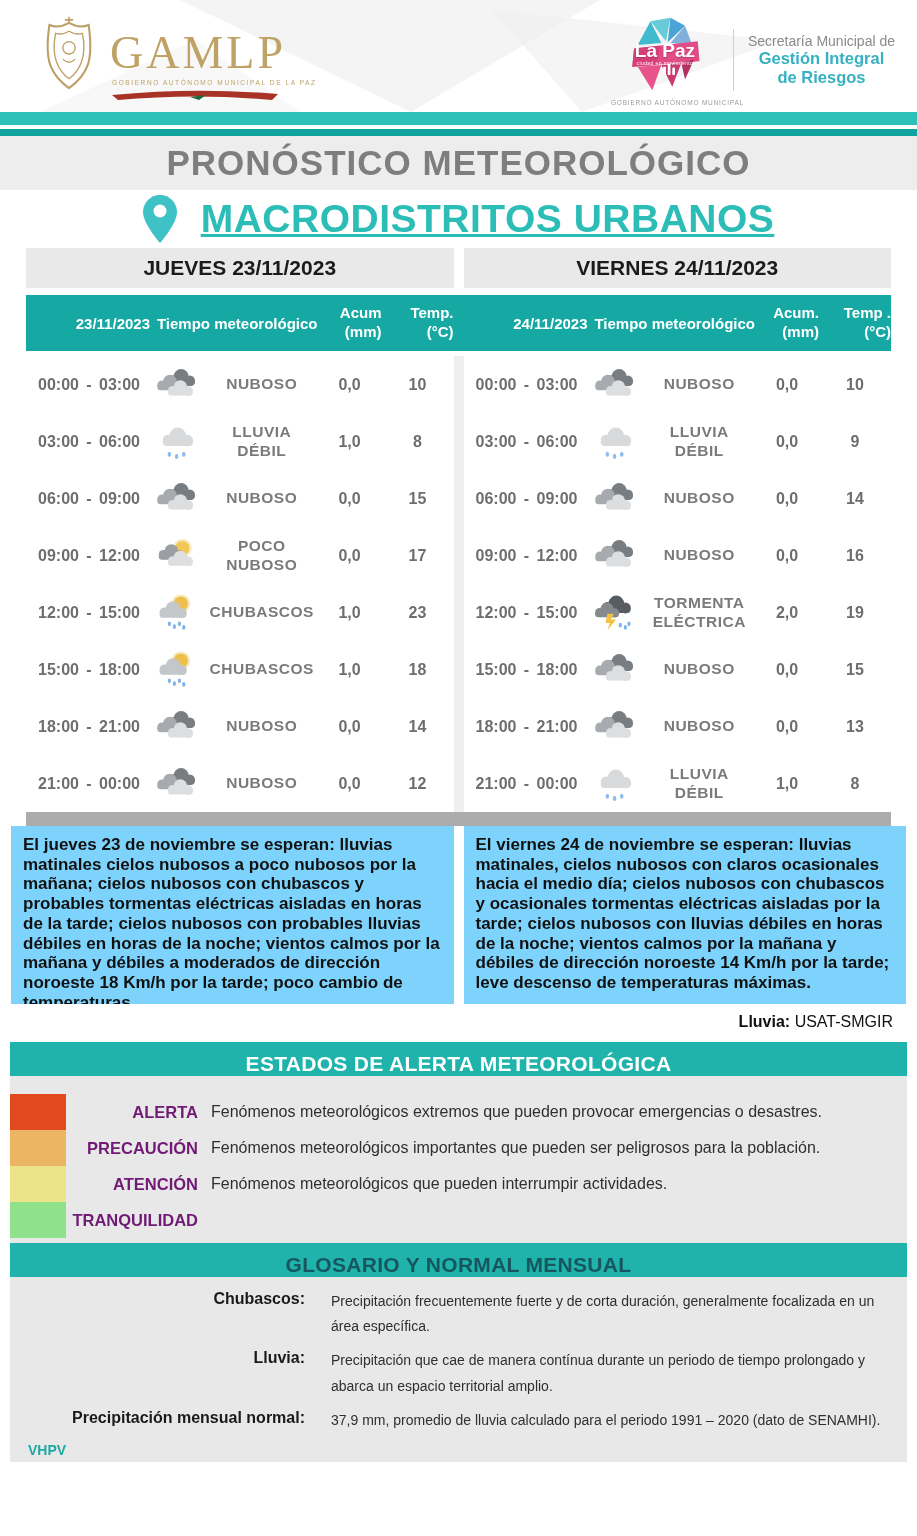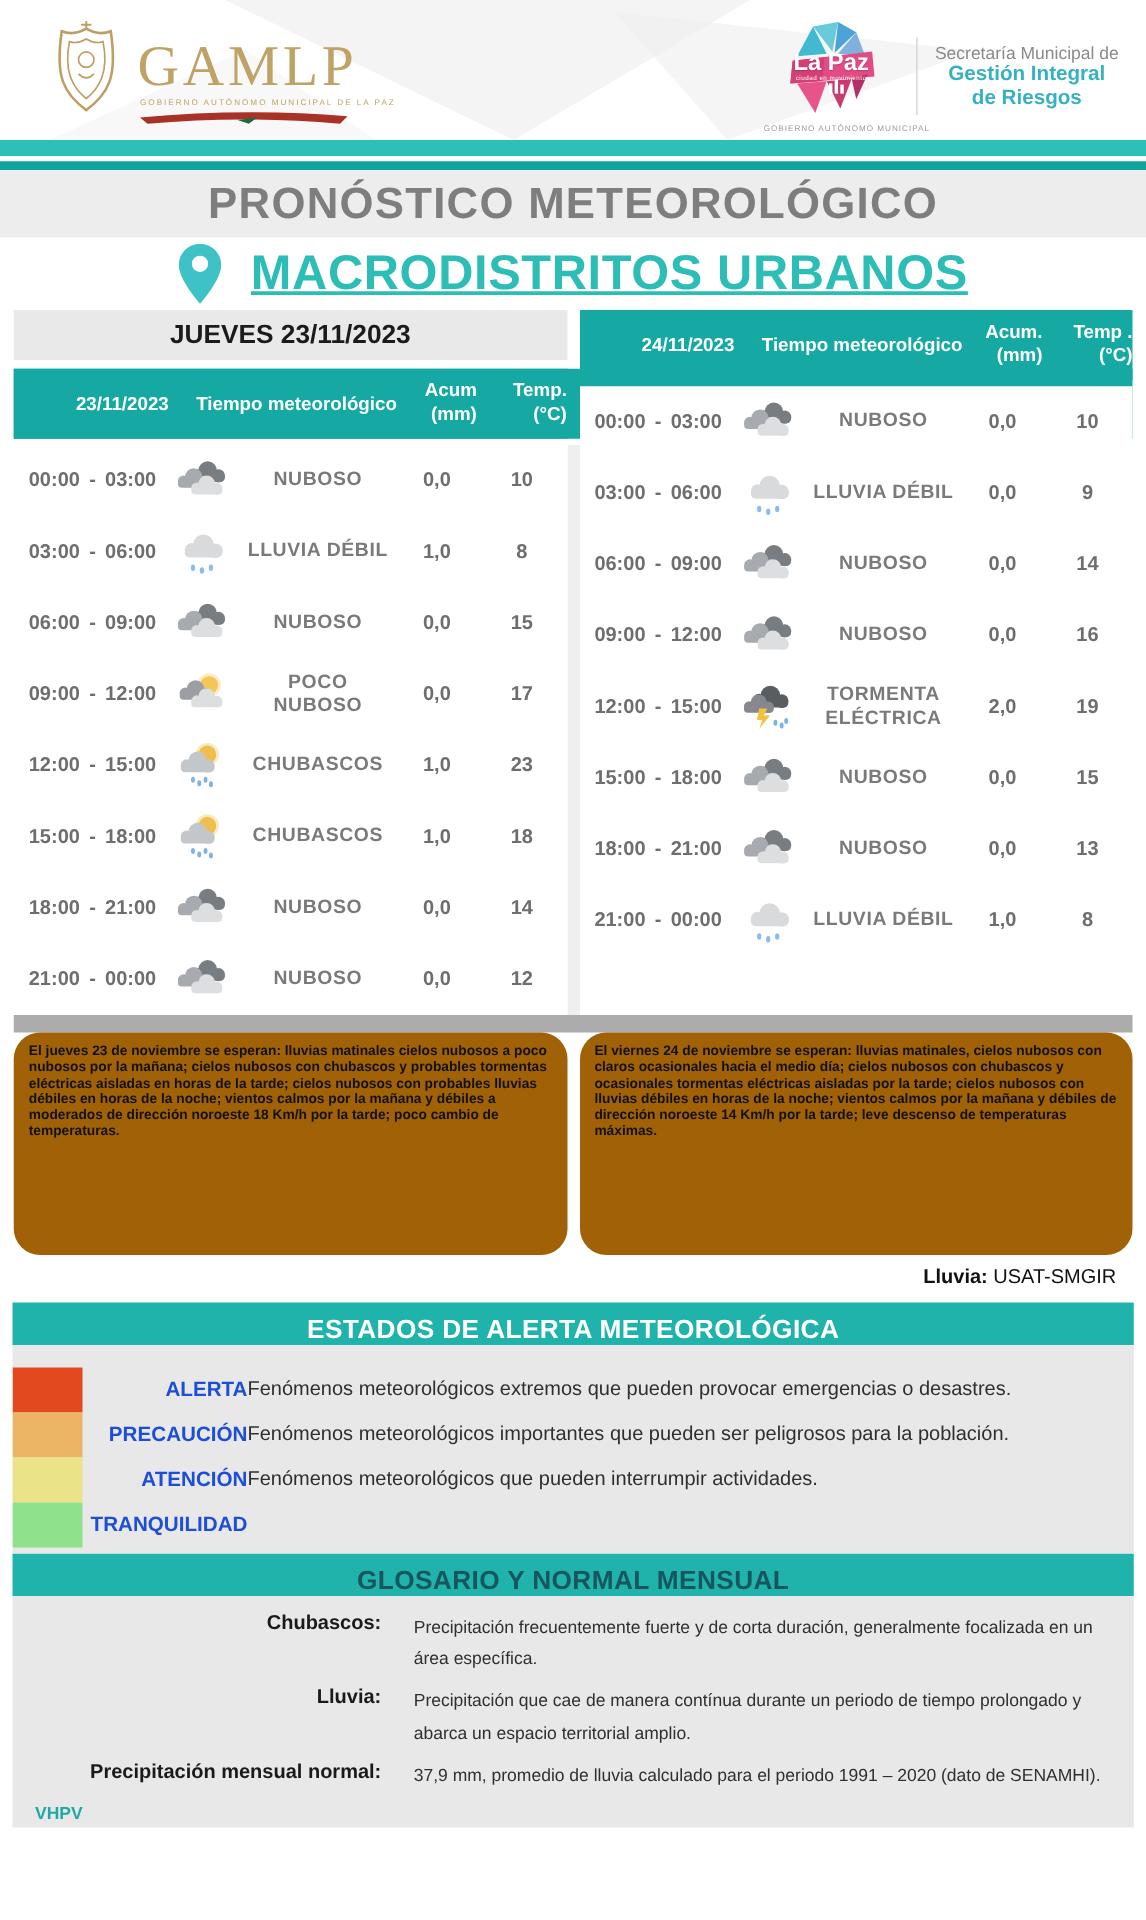--- a/index.html
+++ b/index.html
@@ -26,53 +26,53 @@
   
   .band1{height:13px;background:#2CC0B9;}
   .bandgap{height:4px;background:#fff;}
   .band2{height:7px;background:#0FA49E;}
   .titleband{height:54px;background:#EDEDED;display:flex;align-items:center;justify-content:center;}
   .title{font-size:35px;font-weight:bold;color:#7E7E7E;letter-spacing:1px;}
   .subrow{height:58px;display:flex;align-items:center;justify-content:center;gap:24px;}
   .subtitle{font-size:39px;font-weight:bold;color:#2BBDB6;letter-spacing:.5px;text-decoration:underline;}
   .pin{width:34px;height:48px;flex:0 0 auto;}
   
-  .forecast{padding:0 11px;}
+  .forecast{padding:0 26px;}
   .cols{display:grid;grid-template-columns:1fr 1fr;column-gap:10px;position:relative;}
   .cols::before{content:"";position:absolute;left:0;right:0;top:47px;height:56px;background:#16A9A3;}
   .cols::after{content:"";position:absolute;top:108px;bottom:0;left:calc(50% - 5px);width:10px;background:#EFEFEF;}
   .fcol{position:relative;z-index:1;}
   .dayheader{height:40px;background:#E9E9E9;display:flex;align-items:center;justify-content:center;
              font-weight:bold;font-size:21px;color:#1b1b1b;margin-bottom:7px;}
   .thead{height:56px;background:#16A9A3;display:grid;grid-template-columns:124px 1fr 64px 72px;
          align-items:center;color:#fff;font-weight:bold;font-size:15px;margin-bottom:5px;text-align:right;}
   .th.two div{line-height:1.25;}
   .rows{background:#fff;}
   .row{height:57px;display:grid;grid-template-columns:124px 56px 1fr 64px 72px;align-items:center;}
   .cell{text-align:center;}
   .time{display:flex;justify-content:space-between;padding:0 10px 0 12px;color:#6e6e6e;font-weight:bold;font-size:16px;}
   .wicon{width:46px;height:38px;display:block;margin:0 auto;}
   .cond{color:#7a7a7a;font-weight:bold;font-size:15.5px;letter-spacing:.5px;line-height:1.2;padding:0 2px;}
   .num{color:#6e6e6e;font-weight:bold;font-size:16px;}
   .graybar{height:14px;background:#ACACAC;}
   
   .summaries{display:grid;grid-template-columns:1fr 1fr;column-gap:10px;padding:0 11px;}
-  .summary{background:#a16207;height:178px;box-sizing:border-box;padding:9px 12px;overflow:hidden;
-           font-weight:bold;font-size:11px;line-height:1.16;color:#111;border-radius:21px;}
+  .summary{background:#7dd3fc;height:178px;box-sizing:border-box;padding:9px 12px;overflow:hidden;
+           font-weight:bold;font-size:17px;line-height:1.16;color:#111;}
   .fuente{height:38px;box-sizing:border-box;padding:9px 24px 0 0;text-align:right;font-size:16px;color:#111;}
   .fuente-label{font-weight:bold;}
   
   .sectionbar{height:34px;margin:0 10px;background:#1FB3AC;display:flex;align-items:flex-end;justify-content:center;
               font-weight:bold;font-size:21px;letter-spacing:.3px;}
   .alertsbar{color:#fff;}
   .glosbar{color:#17565E;}
   .alerts-body{margin:0 10px;background:#E8E8E8;height:167px;box-sizing:border-box;padding-top:18px;overflow:hidden;}
   .alert-row{display:flex;align-items:center;height:36px;}
   .alert-swatch{width:56px;height:36px;flex:0 0 auto;}
-  .alert-level{width:132px;flex:0 0 auto;text-align:right;font-weight:bold;font-size:16.5px;color:#1d4ed8;}
+  .alert-level{width:132px;flex:0 0 auto;text-align:right;font-weight:bold;font-size:16.5px;color:#701a75;padding-right:13px;}
   .alert-desc{font-size:16px;color:#2f2f2f;}
   .glossary-body{margin:0 10px;background:#E8E8E8;height:185px;box-sizing:border-box;padding:12px 0 4px;overflow:hidden;}
   .gl-row{display:flex;margin-bottom:9px;}
   .gl-term{width:295px;flex:0 0 auto;text-align:right;font-weight:bold;font-size:16px;color:#1a1a1a;line-height:1.3;}
   .gl-def{flex:1;padding:0 26px 0 26px;font-size:14px;color:#2f2f2f;line-height:1.8;}
   .initials{color:#1FA9A4;font-weight:bold;font-size:14px;padding-left:18px;}
   .hidden-defs{position:absolute;width:0;height:0;overflow:hidden;}
 </style>
 </head>
 <body>
@@ -335,20 +335,21 @@
                   <use href="#sym-cloudy"></use>
                 </svg>
               </div>
       <div class="cell cond">NUBOSO</div>
       <div class="cell num">0,0</div>
       <div class="cell num">12</div>
     </div>
           </div>
         </div>
         <div class="fcol">
+    <div class="dayheader">VIERNES 24/11/2023</div>
     <div class="thead">
       <div class="th">24/11/2023</div>
       <div class="th">Tiempo  meteorológico</div>
       <div class="th two">
               <div>Acum.</div>
               <div>(mm)</div>
             </div>
       <div class="th two">
               <div>Temp .</div>
               <div>(°C)</div>

